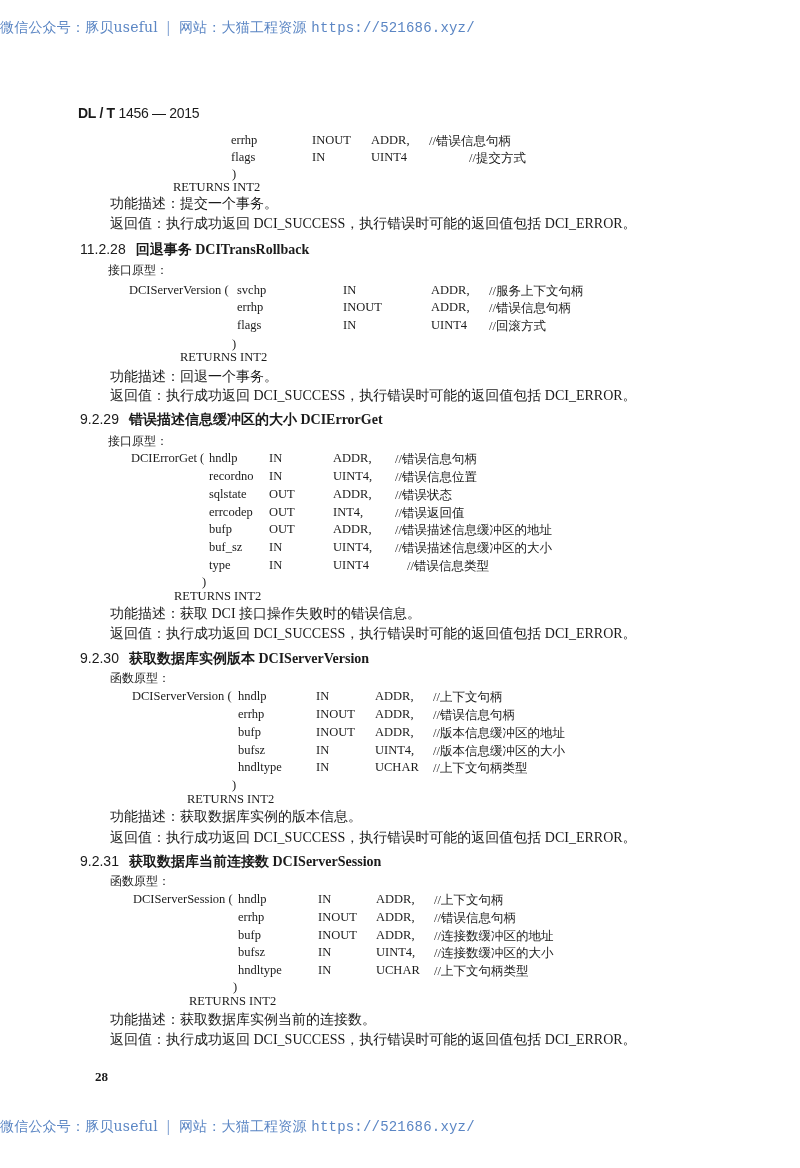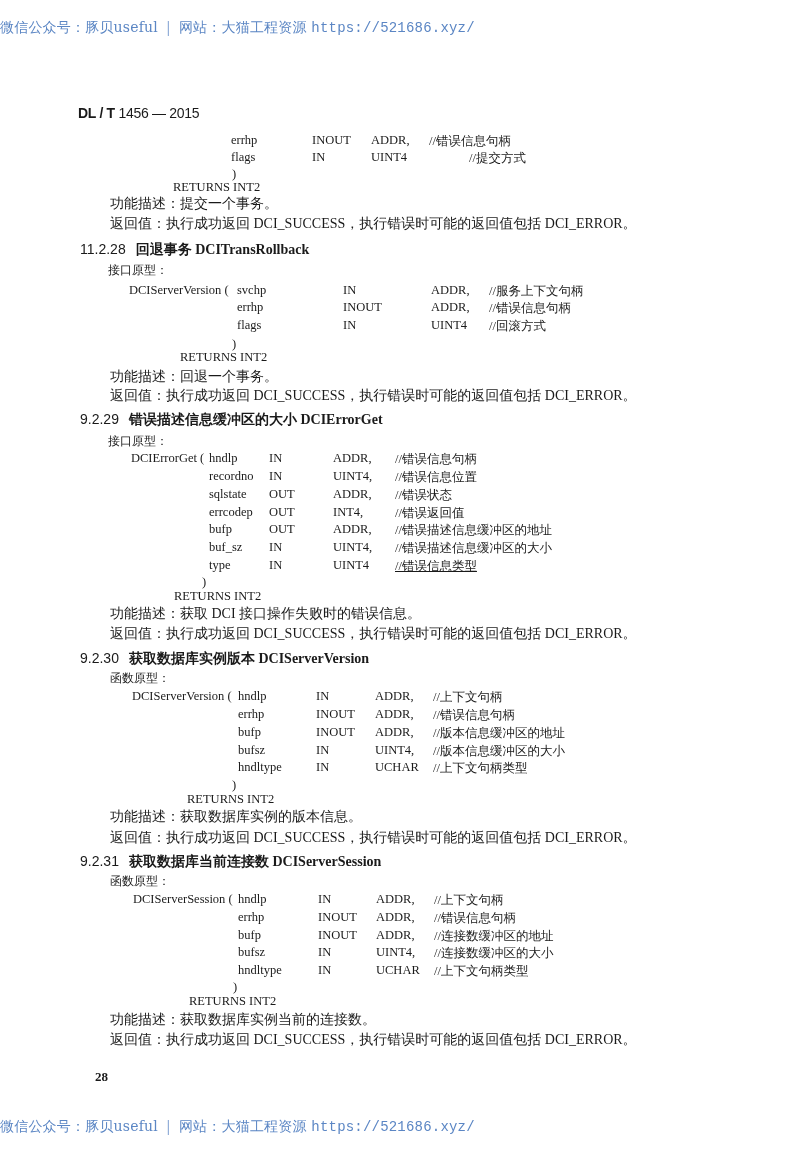--- a/index.html
+++ b/index.html
@@ -111,21 +111,21 @@
   <span class="cell" style="left:395px;top:522px;">//错误描述信息缓冲区的地址</span>
 
   <span class="cell" style="left:209px;top:540px;">buf_sz</span>
   <span class="cell" style="left:269px;top:540px;">IN</span>
   <span class="cell" style="left:333px;top:540px;">UINT4,</span>
   <span class="cell" style="left:395px;top:540px;">//错误描述信息缓冲区的大小</span>
 
   <span class="cell" style="left:209px;top:558px;">type</span>
   <span class="cell" style="left:269px;top:558px;">IN</span>
   <span class="cell" style="left:333px;top:558px;">UINT4</span>
-  <span class="cell" style="left:395px;top:558px;text-decoration:underline;">//错误信息类型</span>
+  <span class="cell" style="left:407px;top:558px;">//错误信息类型</span>
 
   <span class="cell" style="left:202px;top:575px;">)</span>
   <span class="cell" style="left:174px;top:589px;">RETURNS INT2</span>
   <div class="para" style="top:604px;">功能描述：获取 DCI 接口操作失败时的错误信息。</div>
   <div class="para" style="top:624px;">返回值：执行成功返回 DCI_SUCCESS，执行错误时可能的返回值包括 DCI_ERROR。</div>
 </div>
 
 <div>
   <div class="heading" style="top:650px;">
     <span class="sec-num">9.2.30</span><span>获取数据库实例版本 DCIServerVersion</span>

